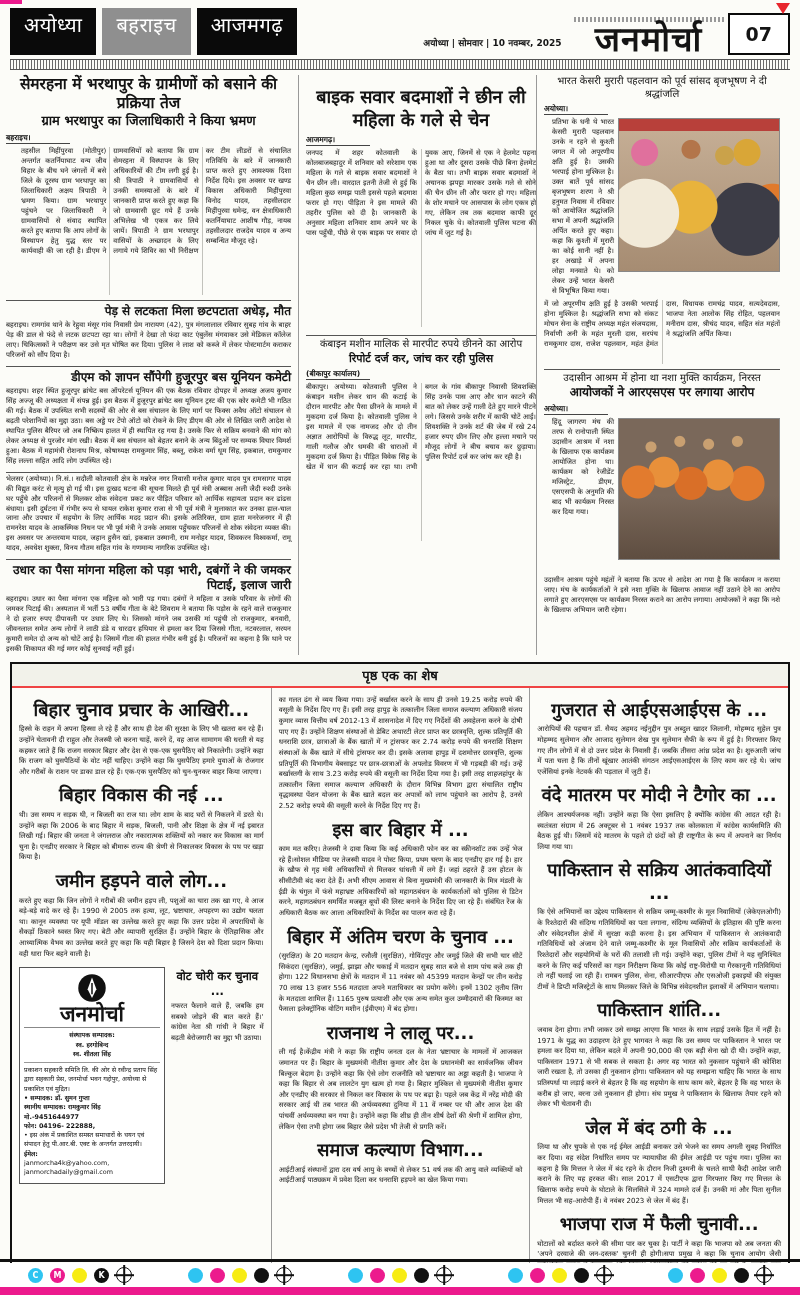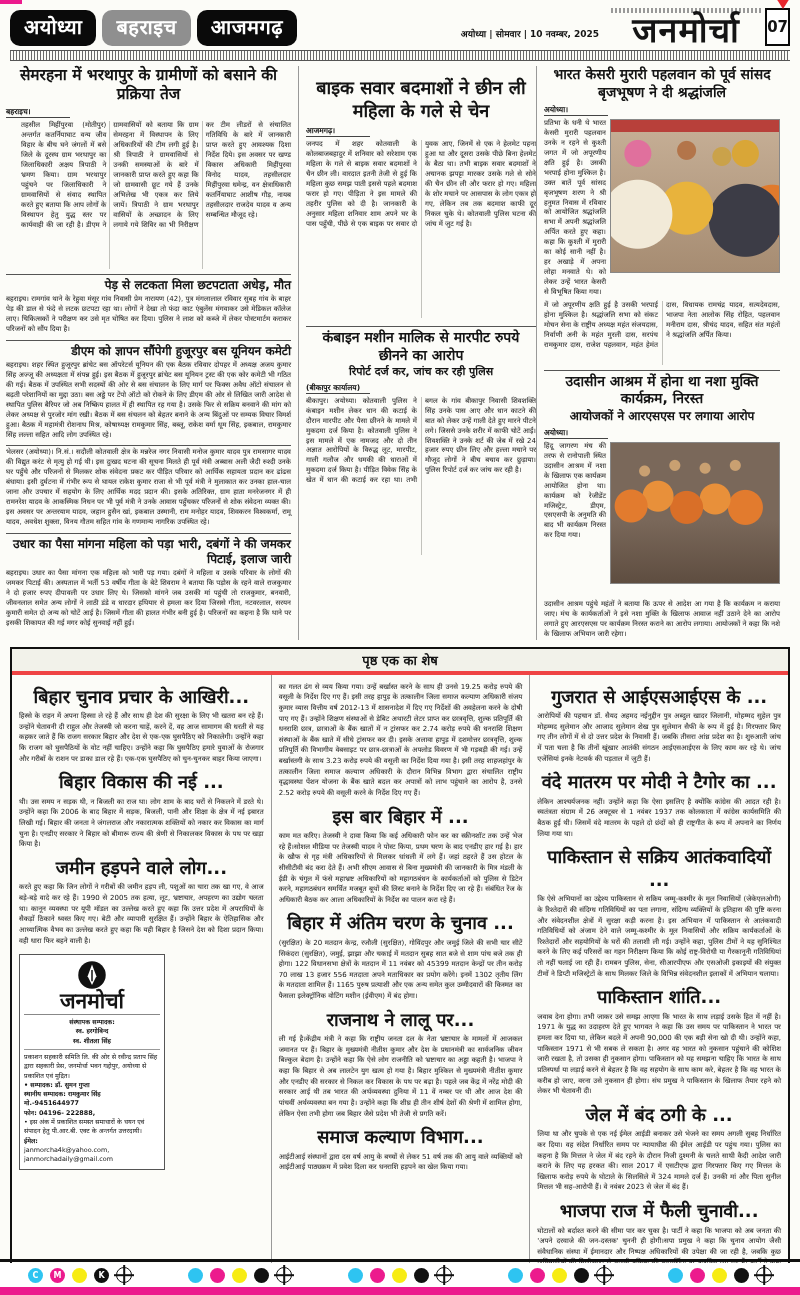--- a/index.html
+++ b/index.html
@@ -1,52 +1,52 @@
 <!DOCTYPE html>
 <html><head>
 <meta charset="utf-8">
 <style>
   html,body{margin:0;padding:0;background:#d8d8d2;}
   .page{position:relative;width:800px;height:1295px;margin:0 auto;background:#fcfcf8;
         font-family:"DejaVu Sans",sans-serif;color:#141414;overflow:hidden;}
   
   .hdr{display:flex;align-items:flex-end;padding:8px 10px 4px 10px;}
   .city-tabs{display:flex;gap:6px;}
-  .city{background:#0a0a0a;color:#fff;font-weight:700;font-size:20px;line-height:1;
-        padding:7px 14px 9px;letter-spacing:.5px;border-radius:10px;}
+  .city{background:#0a0a0a;color:#fff;font-weight:400;font-size:20px;line-height:1;
+        padding:7px 14px 20px;letter-spacing:.5px;}
   .city.gray{background:#8f8f8f;}
   .dateline{margin-left:auto;font-size:9px;font-weight:700;white-space:nowrap;padding-bottom:6px;}
   .logo-wrap{margin-left:12px;display:flex;align-items:flex-end;}
   .logo-block{text-align:center;}
   .logo-tagline{height:5px;width:150px;background:repeating-linear-gradient(90deg,#999 0 2px,transparent 2px 4px);margin:0 auto 2px;}
   .logo{font-size:34px;font-weight:800;line-height:.9;letter-spacing:1px;}
-  .pageno-box{position:relative;border:2px solid #0a0a0a;font-weight:800;font-size:15px;
-        padding:8px 0;margin-left:4px;background:#fff;}
+  .pageno-box{position:relative;border:2px solid #0a0a0a;font-weight:800;font-size:19px;
+        padding:8px 16px;margin-left:4px;background:#fff;}
   .flag{position:absolute;top:-12px;right:-2px;width:0;height:0;
         border-left:7px solid transparent;border-right:7px solid transparent;border-top:11px solid #e8262d;}
   .tick{position:absolute;background:#ec1a8d;}
   .barcode{height:9px;margin:0 10px;border-top:1px solid #555;border-bottom:1px solid #555;
         background:repeating-linear-gradient(90deg,#6a6a6a 0 1px,transparent 1px 3px);}
   
   .topgrid{display:grid;grid-template-columns:292px 238px 244px;padding:5px 6px 4px;}
   .tcol{min-width:0;}
   .tcol + .tcol{border-left:1px solid #999;padding-left:7px;}
   .tcol.first{padding-right:7px;}
   .h-xl{font-size:15.5px;font-weight:800;text-align:center;line-height:1.2;}
   .h-lg{font-size:18px;font-weight:800;text-align:center;line-height:1.25;margin-top:11px;}
-  .h-md{font-size:14px;font-weight:700;text-align:center;line-height:1.25;}
+  .h-md{font-size:10px;font-weight:400;text-align:center;line-height:1.25;}
   .h-sub{font-size:13px;font-weight:800;text-align:center;line-height:1.25;margin-top:1px;}
   .byline{font-size:7.5px;font-weight:700;margin:3px 0 1px;}
   .bl-rule{height:1px;background:#444;width:64px;margin:0 0 3px;}
   .body-sm{font-size:7px;line-height:1.42;text-align:justify;}
   .cols3{columns:3;column-gap:7px;column-rule:1px solid #c2c2bc;margin-left:15px;}
   .cols2{columns:2;column-gap:8px;column-rule:1px solid #c2c2bc;}
   .subart{border-top:1px solid #555;margin-top:5px;padding-top:2px;}
   .subhead{font-size:12px;font-weight:800;text-align:right;line-height:1.25;margin:1px 0 2px;}
-  .photo-row{display:flex;margin-top:3px;}
+  .photo-row{display:flex;margin-top:3px;margin-left:8px;}
   .photo-side{width:62px;flex:none;margin-right:4px;}
   .photo{flex:1;border:1px solid #888;}
   .photo1{height:152px;background:
       linear-gradient(180deg,#b8403a 0 12px,rgba(0,0,0,0) 12px),
       radial-gradient(circle at 16% 22%, #e0709d 0 13px, rgba(0,0,0,0) 14px),
       radial-gradient(circle at 16% 62%, #f2ead8 0 34px, rgba(0,0,0,0) 35px),
       radial-gradient(circle at 45% 20%, #b3754a 0 9px, rgba(0,0,0,0) 10px),
       radial-gradient(circle at 45% 58%, #e8b33c 0 26px, rgba(0,0,0,0) 27px),
       radial-gradient(circle at 66% 24%, #caa24a 0 9px, rgba(0,0,0,0) 10px),
       radial-gradient(circle at 80% 22%, #d9a637 0 13px, rgba(0,0,0,0) 14px),
@@ -60,21 +60,21 @@
       radial-gradient(circle at 62% 40%, #e8903a 0 15px, rgba(0,0,0,0) 16px),
       radial-gradient(circle at 80% 46%, #e27b2e 0 17px, rgba(0,0,0,0) 18px),
       radial-gradient(circle at 20% 20%, #c9a071 0 5px, rgba(0,0,0,0) 6px),
       radial-gradient(circle at 38% 16%, #c9a071 0 5px, rgba(0,0,0,0) 6px),
       radial-gradient(circle at 56% 18%, #c9a071 0 5px, rgba(0,0,0,0) 6px),
       radial-gradient(circle at 74% 16%, #c9a071 0 5px, rgba(0,0,0,0) 6px),
       linear-gradient(180deg,#7a685a 0 55%,#5e4d40);}
   
   .cont{margin:3px 10px 0;border:2px solid #111;}
   .cont-head{text-align:center;font-weight:800;font-size:13px;padding:2px 0;
-        border-bottom:4px solid #ef4444;background:#f2f2ea;}
+        border-bottom:2px solid #ef4444;background:#f2f2ea;}
   .cont-grid{display:grid;grid-template-columns:1fr 1fr 1fr;}
   .ccol{min-width:0;padding:4px 7px;height:652px;overflow:hidden;}
   .ccol + .ccol{border-left:1px solid #999;}
   .blk-head{font-size:18px;font-weight:800;text-align:center;line-height:1.25;margin:7px 0 3px;}
   .blk-text{font-size:7px;line-height:1.52;text-align:justify;}
   
   .imprint-row{display:flex;margin-top:8px;}
   .imprint{width:136px;flex:none;border:1.5px solid #555;padding:5px 4px;text-align:center;font-size:6.4px;line-height:1.45;background:#fff;}
   .imprint .nib{width:30px;height:30px;margin:0 auto 1px;}
   .imprint .paper{font-size:21px;font-weight:800;line-height:1;border-bottom:1px solid #888;padding-bottom:2px;margin-bottom:3px;}
@@ -117,20 +117,21 @@
         <span>07</span>
       </div>
     </div>
   </div>
   <div class="barcode"></div>
 
   <div class="topgrid">
 
     <div class="tcol first">
       <div class="h-xl">सेमरहना में भरथापुर के ग्रामीणों को बसाने की प्रक्रिया तेज</div>
+      <div class="h-sub">ग्राम भरथापुर का जिलाधिकारी ने किया भ्रमण</div>
       <div class="byline">बहराइच।</div>
       <div class="bl-rule"></div>
       <div class="body-sm cols3" style="height:148px;">तहसील मिहींपुरवा (मोतीपुर) अन्तर्गत कतर्नियाघाट वन्य जीव विहार के बीच घने जंगलों में बसे जिले के दूरस्थ ग्राम भरथापुर का जिलाधिकारी अक्षय त्रिपाठी ने भ्रमण किया। ग्राम भरथापुर पहुंचने पर जिलाधिकारी ने ग्रामवासियों से संवाद स्थापित करते हुए बताया कि आप लोगों के विस्थापन हेतु युद्ध स्तर पर कार्यवाही की जा रही है। डीएम ने ग्रामवासियों को बताया कि ग्राम सेमरहना में विस्थापन के लिए अधिकारियों की टीम लगी हुई है। श्री त्रिपाठी ने ग्रामवासियों से उनकी समस्याओं के बारे में जानकारी प्राप्त करते हुए कहा कि जो ग्रामवासी छूट गये हैं उनके अभिलेख भी एकत्र कर लिये जायें। त्रिपाठी ने ग्राम भरथापुर वासियों के अच्छादन के लिए लगाये गये शिविर का भी निरीक्षण कर टीम लीडरों से संचालित गतिविधि के बारे में जानकारी प्राप्त करते हुए आवश्यक दिशा निर्देश दिये। इस अवसर पर खण्ड विकास अधिकारी मिहींपुरवा विनोद यादव, तहसीलदार मिहींपुरवा धमेन्द्र, वन क्षेत्राधिकारी कतर्नियाघाट आशीष गौड़, नायब तहसीलदार राजदेव यादव व अन्य सम्बन्धित मौजूद रहे।</div>
 
       <div class="subart">
         <div class="subhead">पेड़ से लटकता मिला छटपटाता अधेड़, मौत</div>
         <div class="body-sm">बहराइच। रामगांव थाने के रेहुवा मंसूर गांव निवासी प्रेम नारायण (42), पुत्र मंगलालाल रविवार सुबह गांव के बाहर पेड़ की डाल से फंदे से लटक छटपटा रहा था। लोगों ने देखा तो फंदा काट एंबुलेंस मंगवाकर उसे मेडिकल कॉलेज लाए। चिकित्सकों ने परीक्षण कर उसे मृत घोषित कर दिया। पुलिस ने लाश को कब्जे में लेकर पोस्टमार्टम कराकर परिजनों को सौंप दिया है।</div>
       </div>
       <div class="subart">
         <div class="subhead">डीएम को ज्ञापन सौंपेगी हुजूरपुर बस यूनियन कमेटी</div>
@@ -223,20 +224,24 @@
             <div class="left bold">• सम्पादक: डॉ. सुमन गुप्ता</div>
             <div class="left bold">स्थानीय सम्पादक: रामकुमार सिंह</div>
             <div class="left bold">मो.-9451644977</div>
             <div class="left bold">फोन: 04196- 222888,</div>
             <div class="left">• इस अंक में प्रकाशित समस्त समाचारों के चयन एवं संपादन हेतु पी.आर.बी. एक्ट के अन्तर्गत उत्तरदायी।</div>
             <div class="left bold">ईमेल:</div>
             <div class="left">janmorcha4k@yahoo.com,</div>
             <div class="left">janmorchadaily@gmail.com</div>
           </div>
 
+          <div class="imp-side">
+            <div class="blk-head" style="margin-top:2px;font-size:11.5px;">वोट चोरी कर चुनाव ...</div>
+            <div class="blk-text">नफरत फैलाने वाले हैं, जबकि हम सबको जोड़ने की बात करते हैं।' कांग्रेस नेता श्री गांधी ने बिहार में बढ़ती बेरोजगारी का मुद्दा भी उठाया।</div>
+          </div>
         </div>
       </div>
 
       <div class="ccol">
         <div class="blk">
           <div class="blk-text" style="margin-top:3px;">का गलत ढंग से व्यय किया गया। उन्हें बर्खास्त करने के साथ ही उनसे 19.25 करोड़ रुपये की वसूली के निर्देश दिए गए हैं। इसी तरह हापुड़ के तत्कालीन जिला समाज कल्याण अधिकारी संजय कुमार व्यास वित्तीय वर्ष 2012-13 में शासनादेश में दिए गए निर्देशों की अवहेलना करने के दोषी पाए गए हैं। उन्होंने शिक्षण संस्थाओं से डेबिट अथारटी लेटर प्राप्त कर छात्रवृत्ति, शुल्क प्रतिपूर्ति की धनराशि छात्र, छात्राओं के बैंक खातों में न ट्रांसफर कर 2.74 करोड़ रुपये की धनराशि शिक्षण संस्थाओं के बैंक खाते में सीधे ट्रांसफर कर दी। इसके अलावा हापुड़ में दशमोत्तर छात्रवृत्ति, शुल्क प्रतिपूर्ति की विभागीय वेबसाइट पर छात्र-छात्राओं के अपलोड विवरण में भी गड़बड़ी की गई। उन्हें बर्खास्तगी के साथ 3.23 करोड़ रुपये की वसूली का निर्देश दिया गया है। इसी तरह शाहजहांपुर के तत्कालीन जिला समाज कल्याण अधिकारी के दौरान विभिन्न विभाग द्वारा संचालित राष्ट्रीय वृद्धावस्था पेंशन योजना के बैंक खाते बदल कर अपात्रों को लाभ पहुंचाने का आरोप है, उनसे 2.52 करोड़ रुपये की वसूली करने के निर्देश दिए गए हैं।</div>
         </div>
         <div class="blk">
           <div class="blk-head">इस बार बिहार में ...</div>
           <div class="blk-text">काम मत करिए। तेजस्वी ने दावा किया कि कई अधिकारी फोन कर का स्क्रीनशॉट तक उन्हें भेज रहे हैं।सोशल मीडिया पर तेजस्वी यादव ने पोस्ट किया, प्रथम चरण के बाद एनडीए हार गई है। हार के खौफ से गृह मंत्री अधिकारियों से मिलकर धांधली में लगे हैं। जहां ठहरते हैं उस होटल के सीसीटीवी बंद करा देते हैं। अभी सीएम आवास से बिना मुख्यमंत्री की जानकारी के मित्र मंडली के ईडी के चंगुल में फंसे महाभ्रष्ट अधिकारियों को महागठबंधन के कार्यकर्ताओं को पुलिस से डिटेन करने, महागठबंधन समर्थित मजबूत बूथों की लिस्ट बनाने के निर्देश दिए जा रहे हैं। संबंधित रेंज के अधिकारी बैठक कर आला अधिकारियों के निर्देश का पालन करा रहे हैं।</div>

